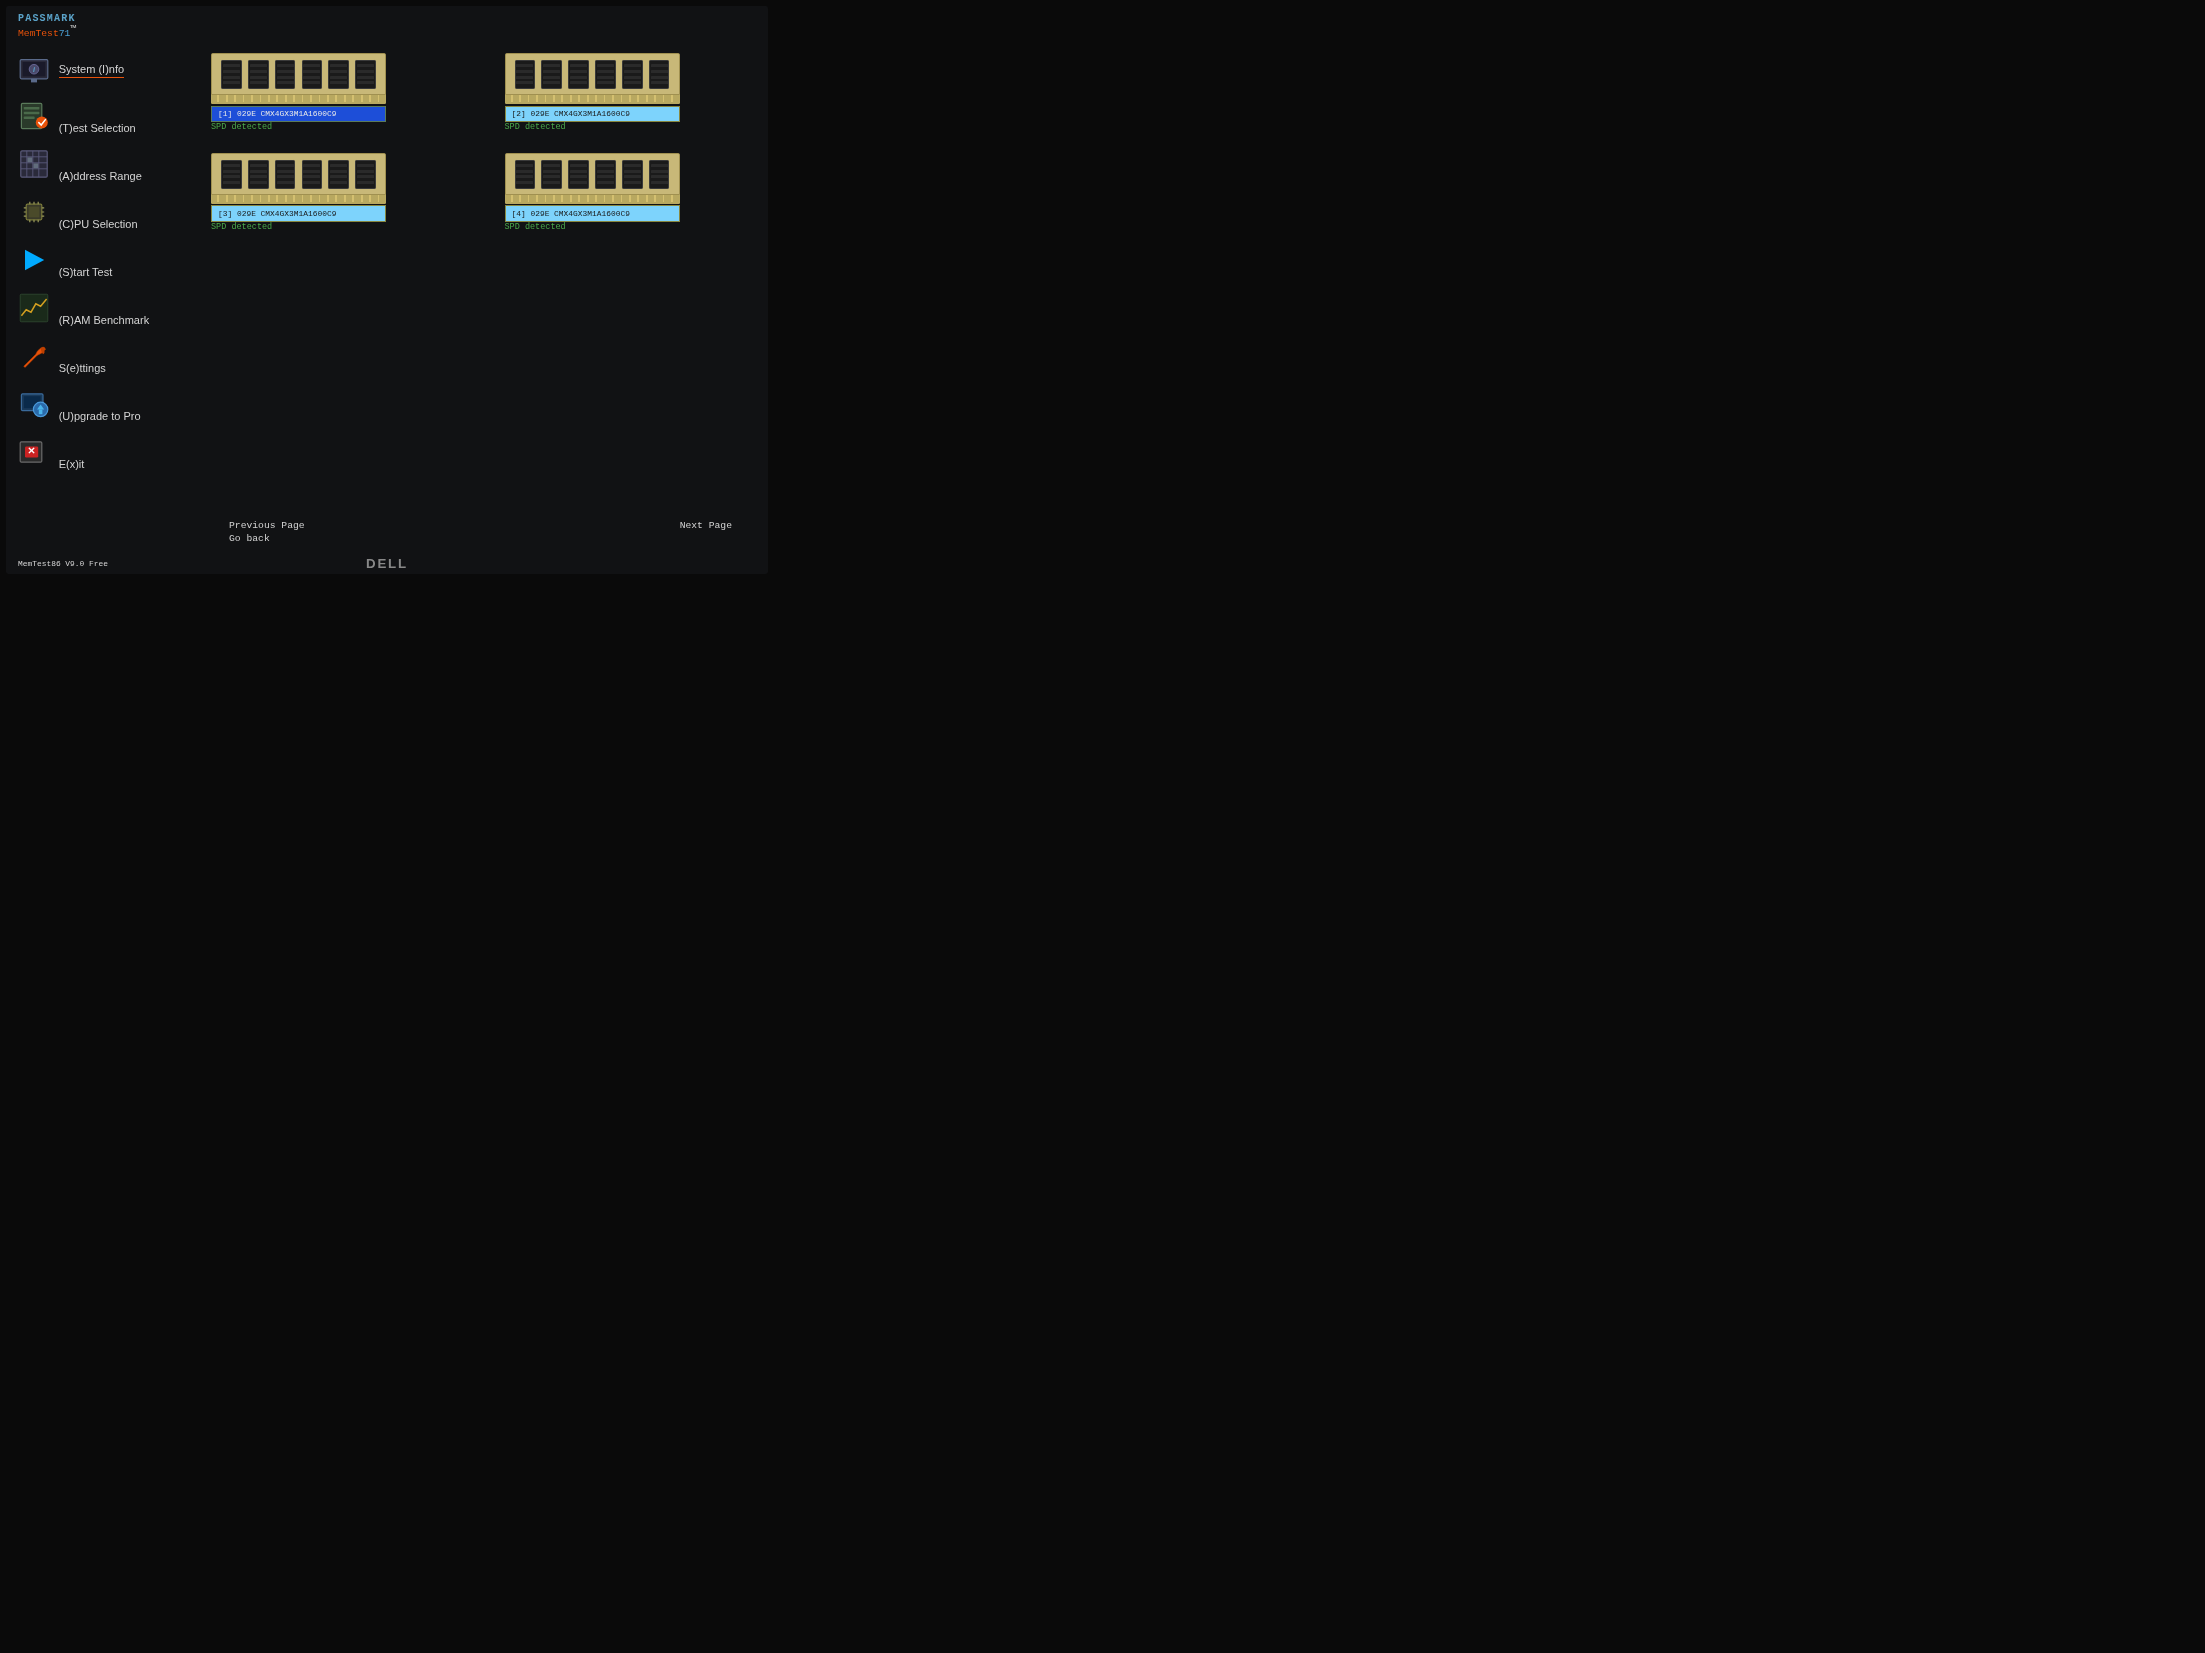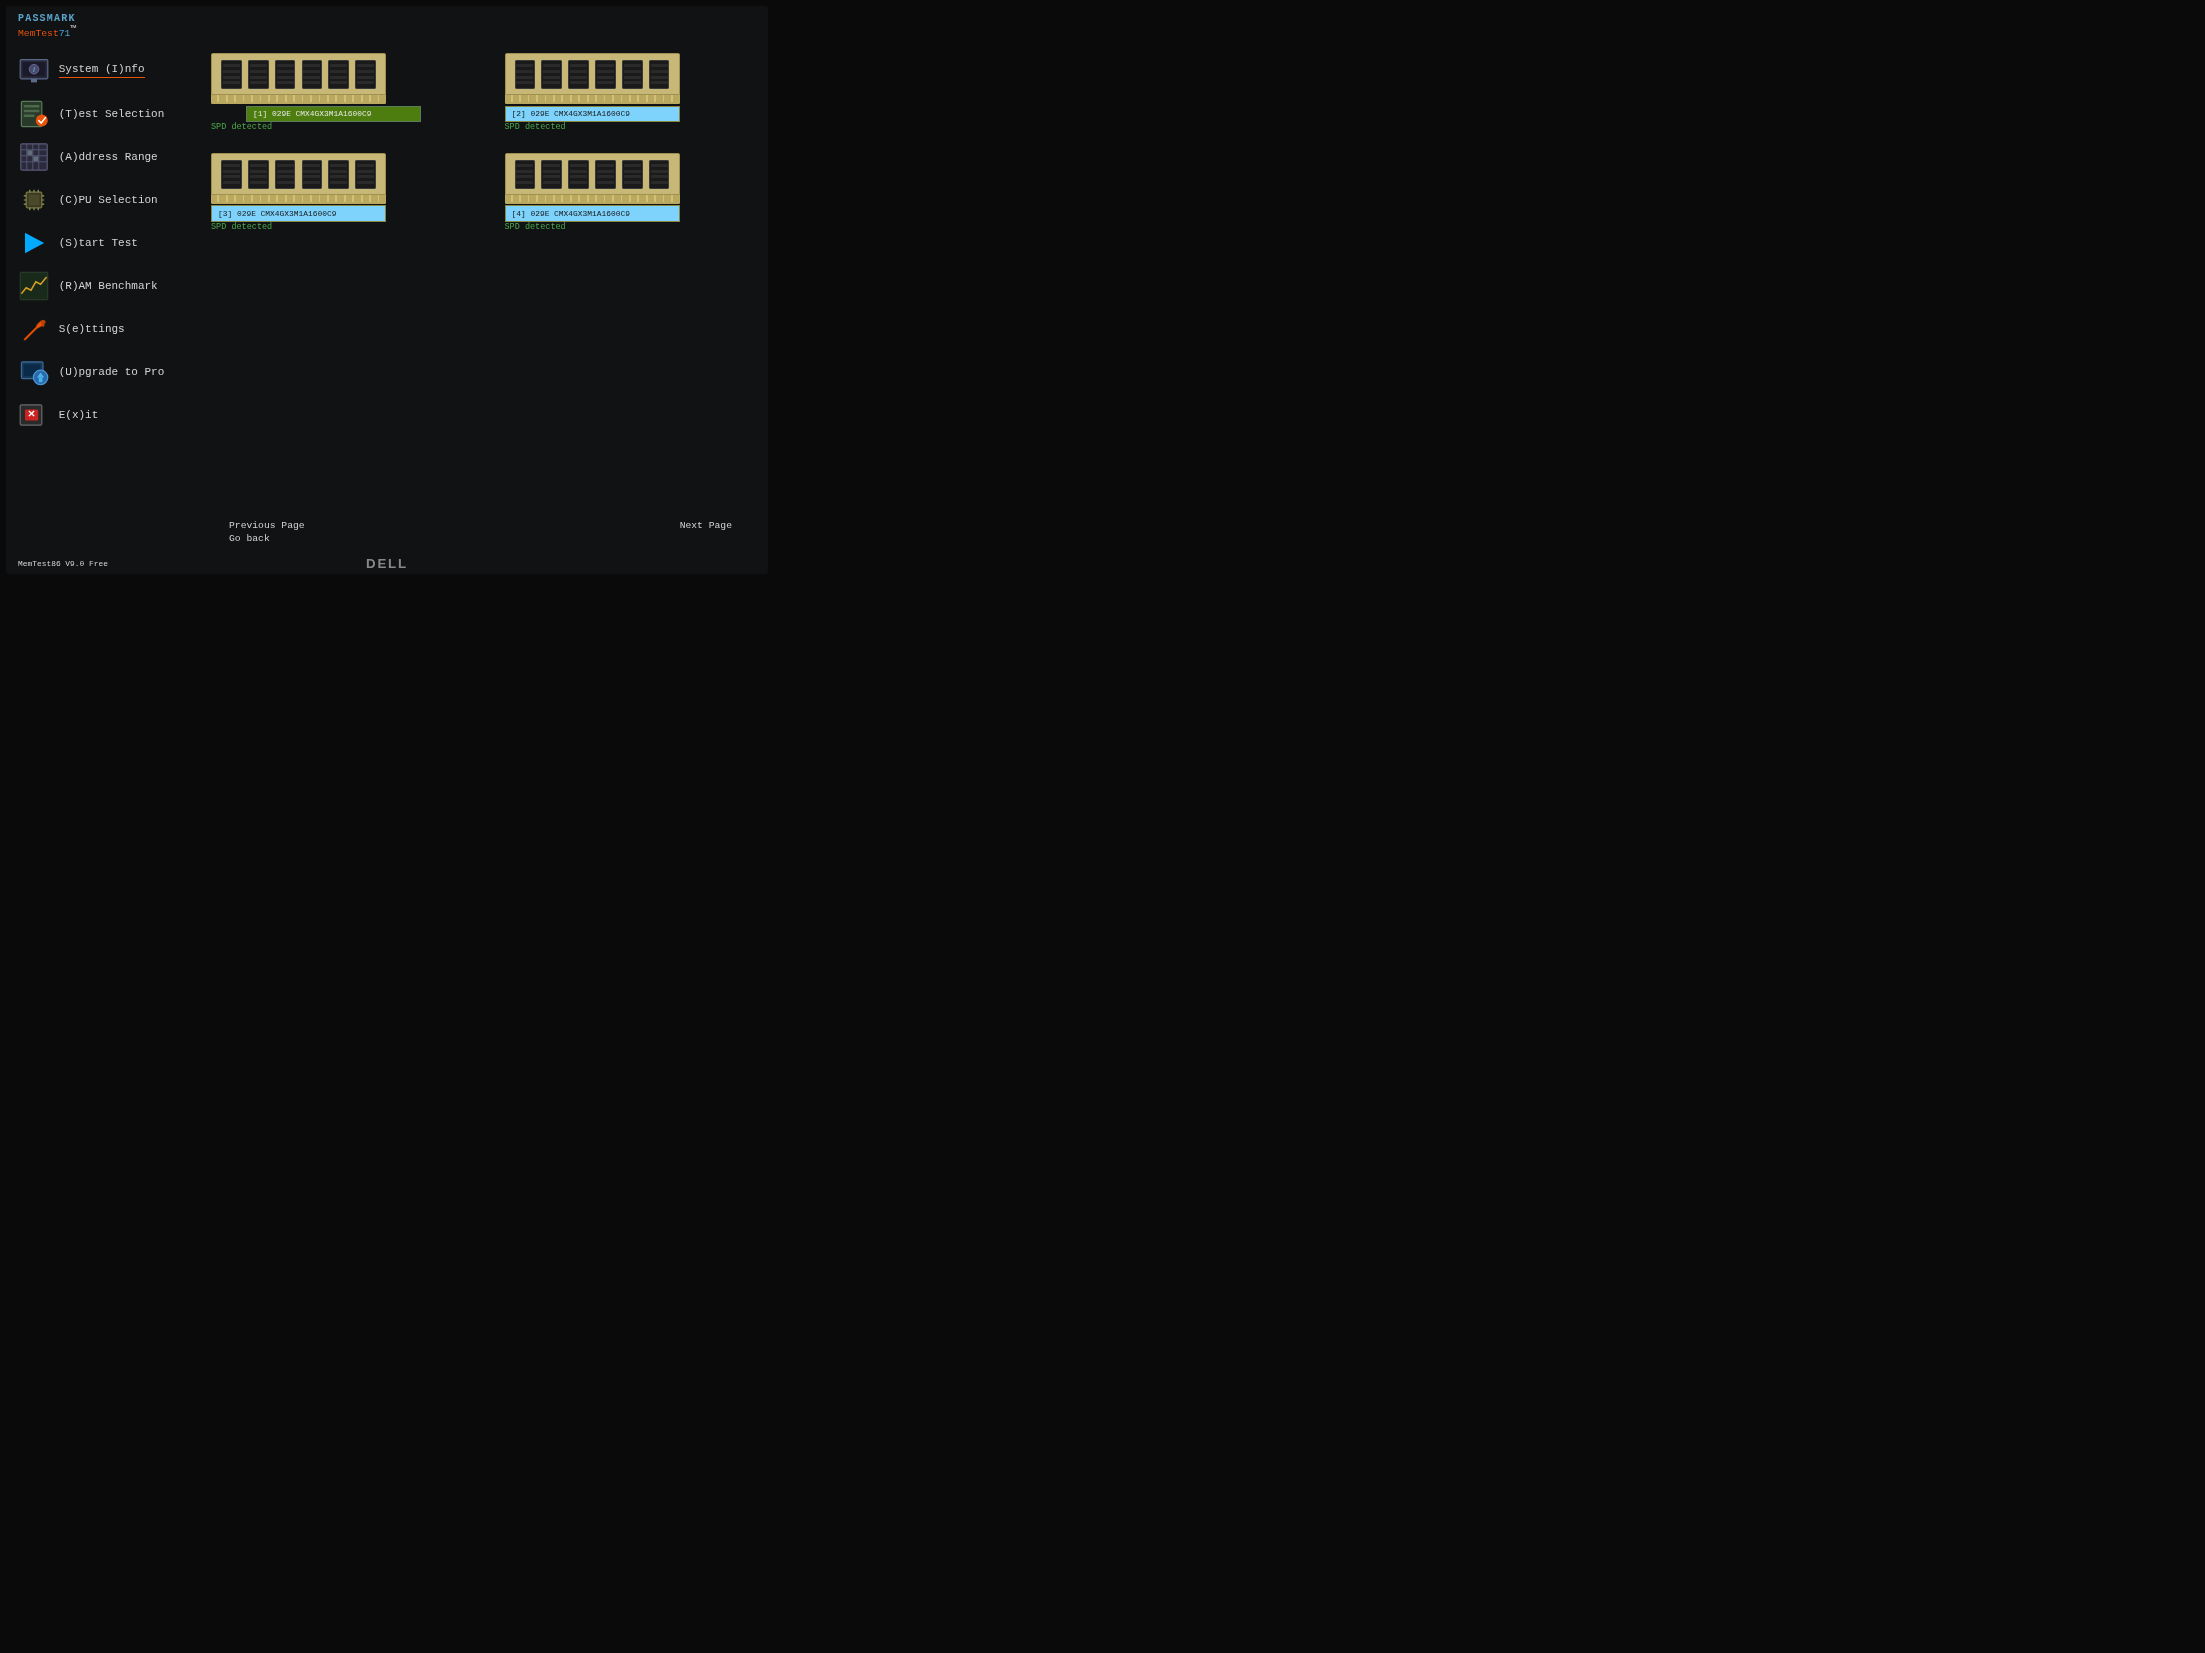--- a/index.html
+++ b/index.html
@@ -86,21 +86,22 @@
       margin-right: 9.7px;
       flex-shrink: 0;
       display: flex;
       align-items: center;
       justify-content: center;
     }
 
     .sidebar-label {
       color: #d4d4d4;
       font-size: 11px;
-      font-family: Liberation Mono, monospace;
+      font-family: Liberation Sans, sans-serif;
+      margin-top: 24px;
     }
 
     
     .ram-grid {
       flex: 1;
       padding: 6px 18px;
       display: grid;
       grid-template-columns: 1fr 1fr;
       grid-template-rows: auto auto;
       gap: 18px 48px;
@@ -173,23 +174,22 @@
 
     .ram-label-box {
       background: #7dd3fc;
       border: 0.6px solid #888840;
       padding: 1.8px 6px;
       margin-top: 1.2px;
       width: 175px;
     }
 
     .ram-label-box.selected {
-      background: #4d7c0f;
+      background: #1d4ed8;
       border-color: #5a7a5a;
-      margin-left: 35px;
     }
 
     .ram-label-text {
       font-size: 7.9px;
       color: #1a1a1a;
       font-family: 'Courier New', Courier, monospace;
     }
 
     .ram-label-text.selected {
       color: #e8e8e8;

